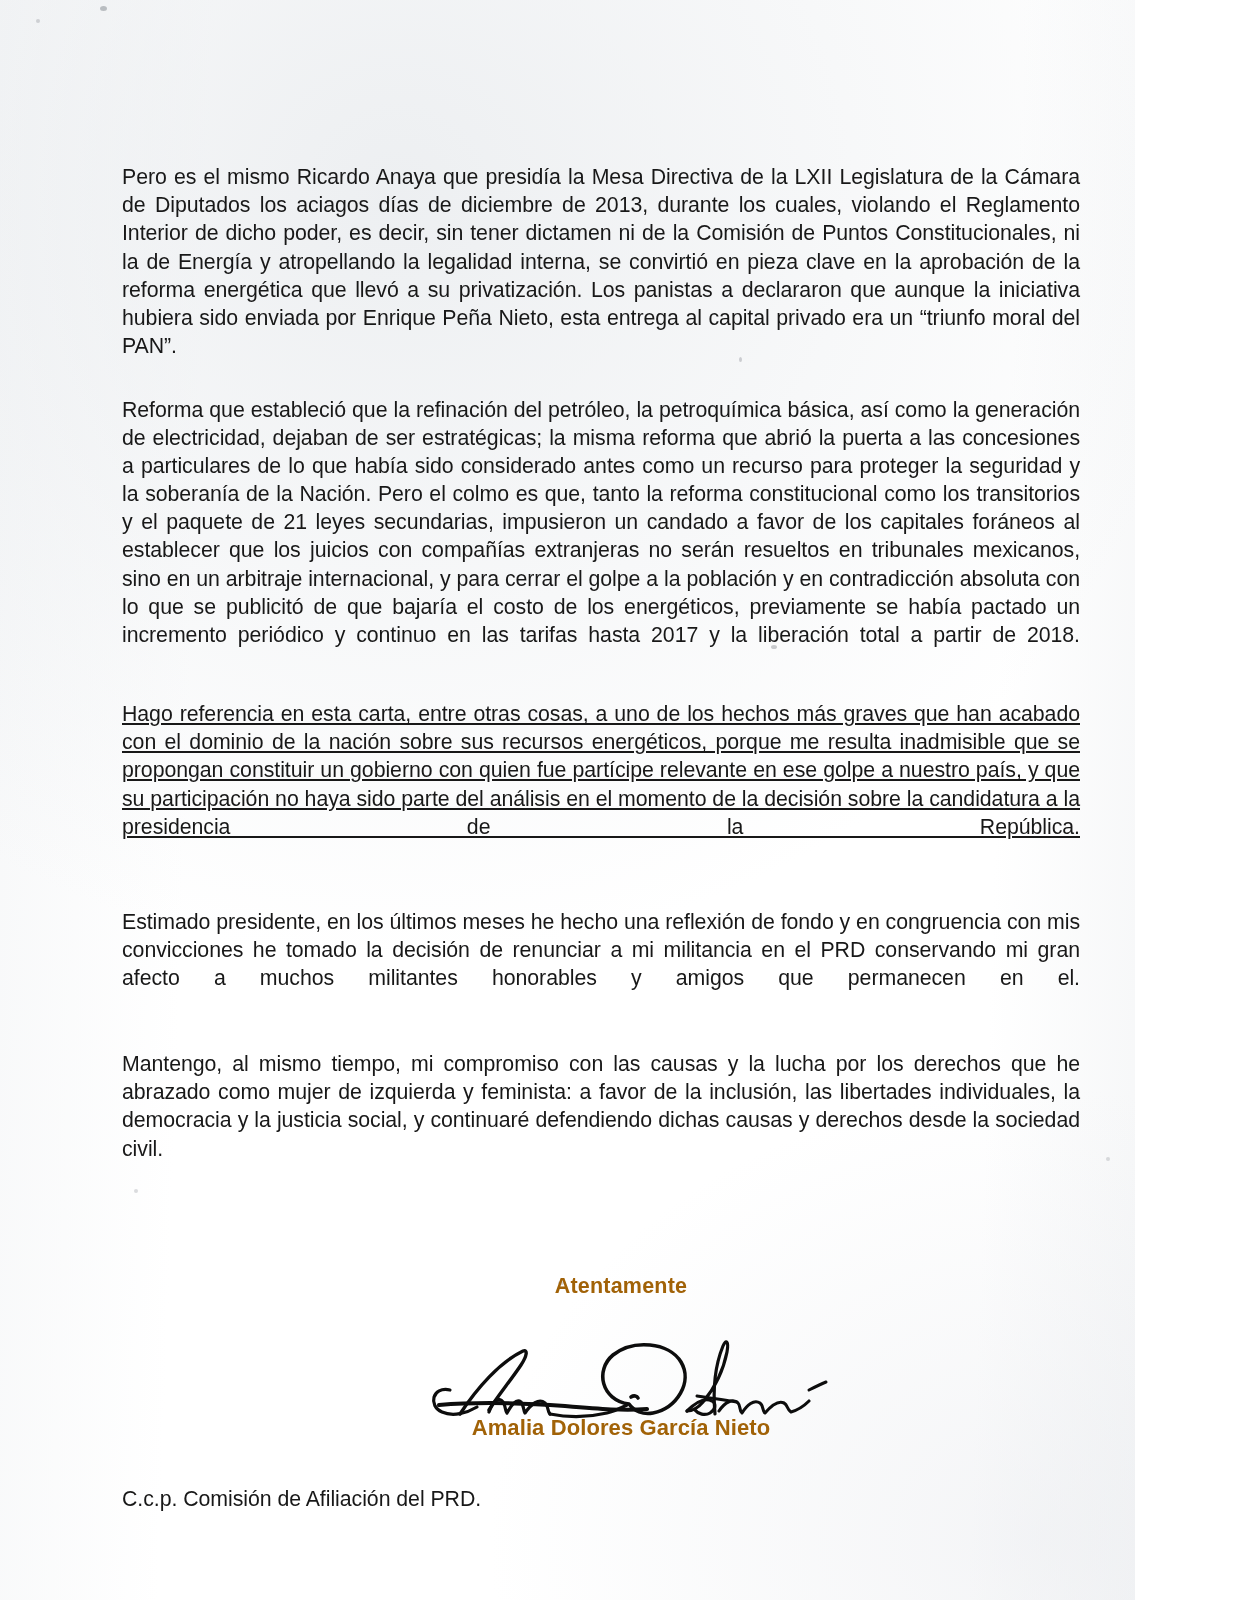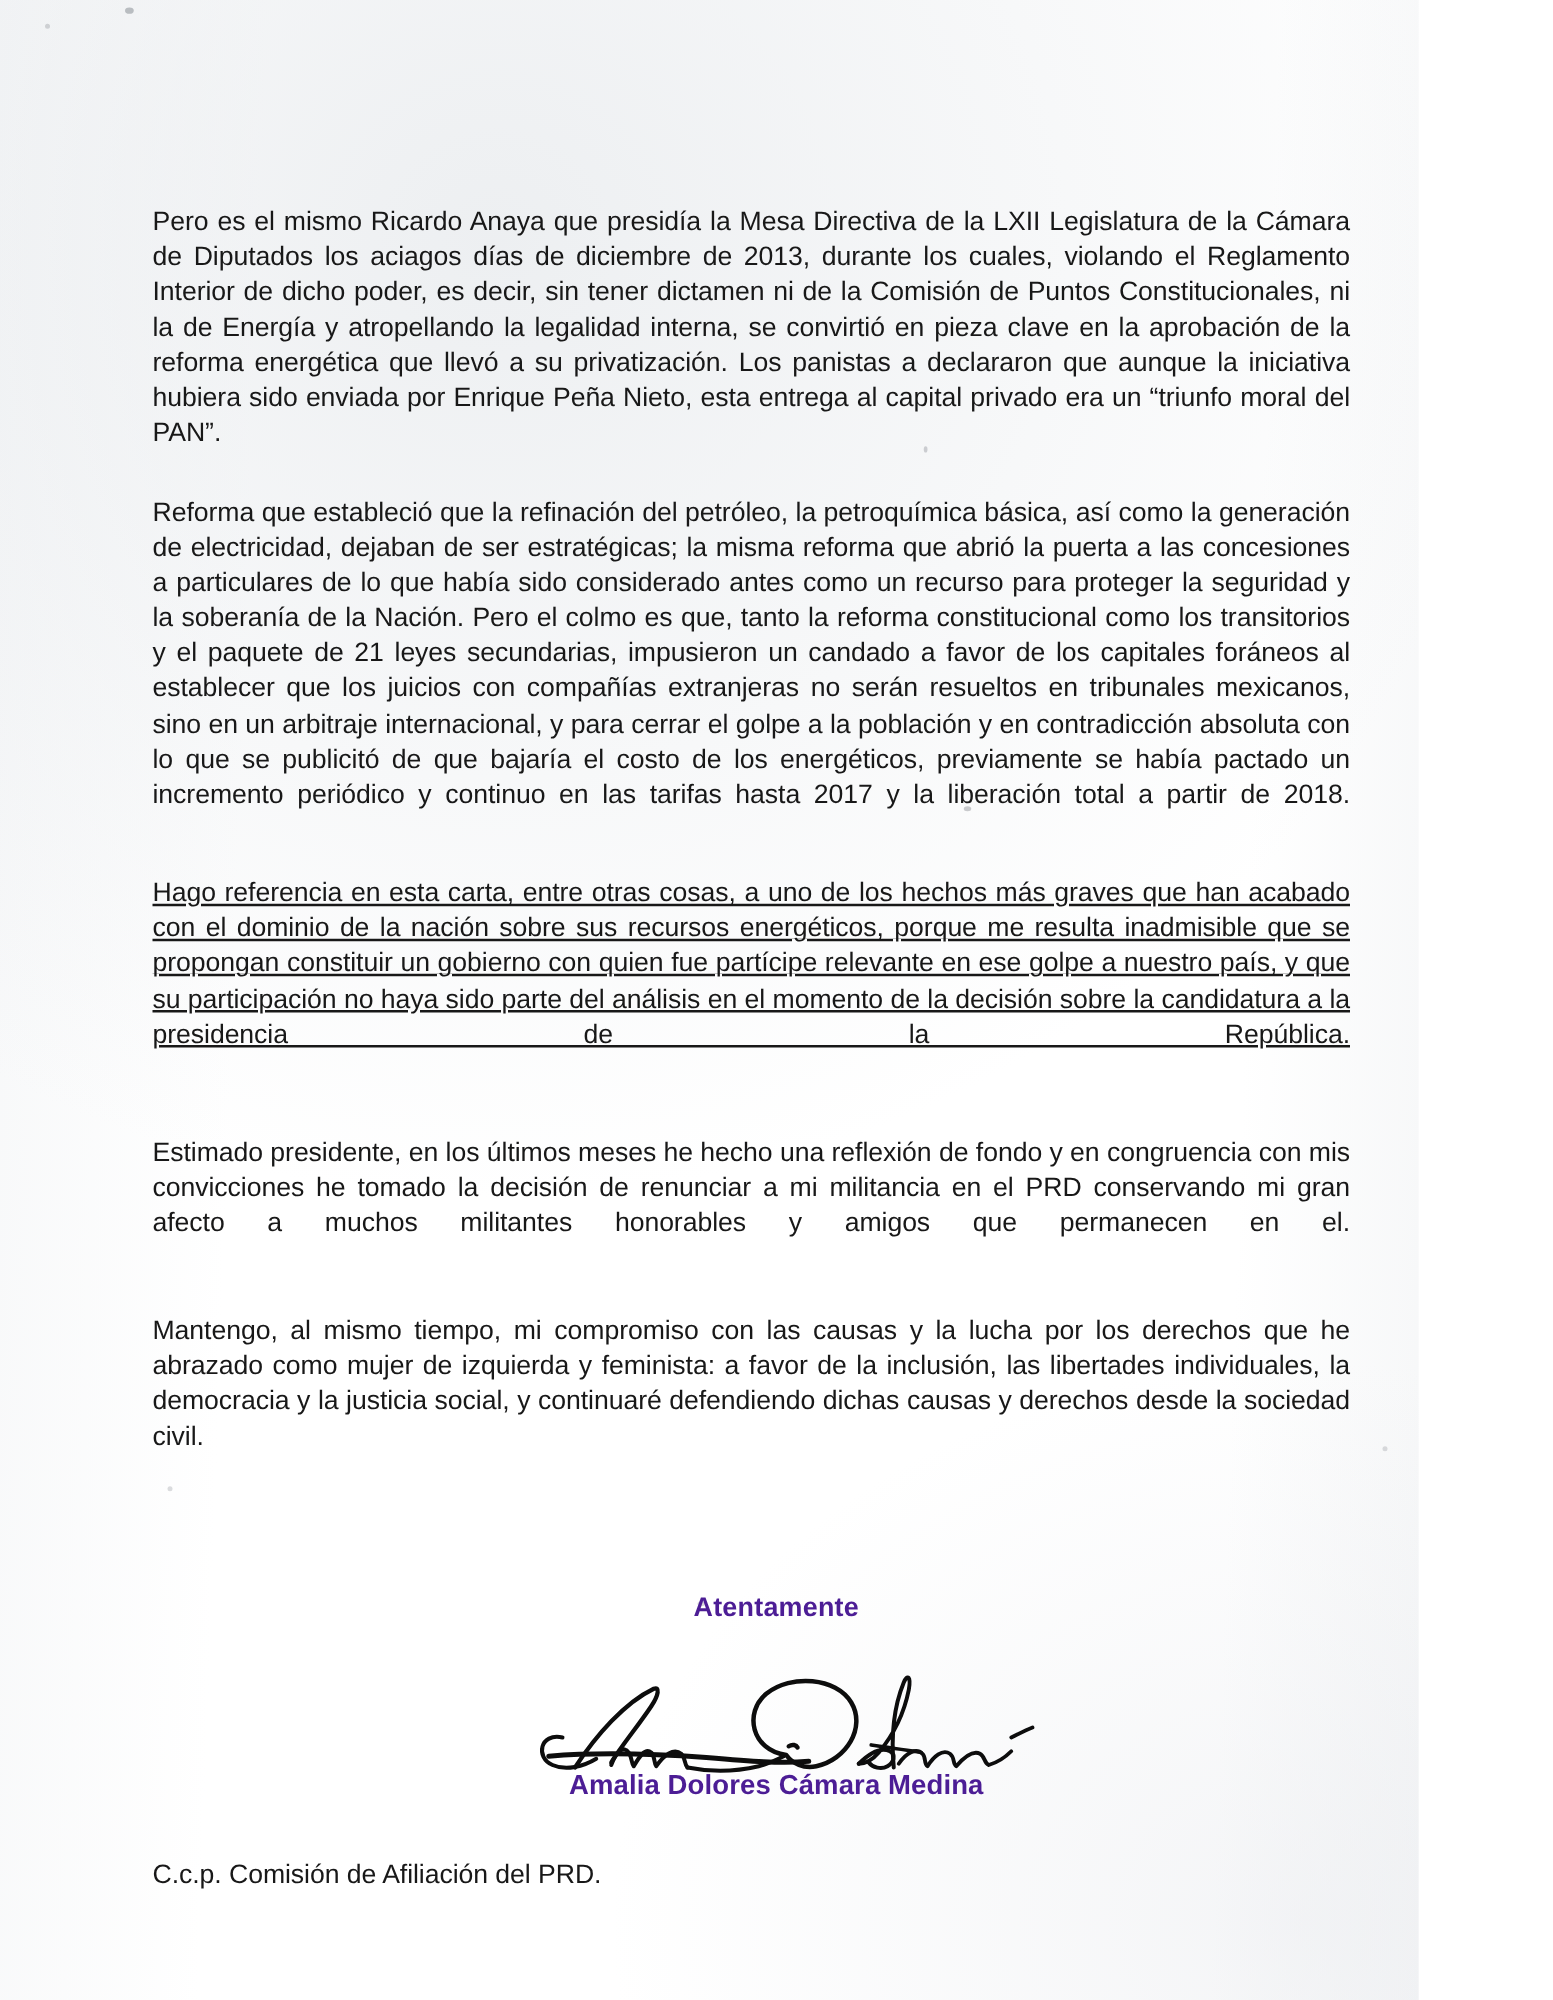--- a/index.html
+++ b/index.html
@@ -59,21 +59,21 @@
   .p2 { top: 348px; margin-top: 48px; }
   .p3 { top: 679px; text-decoration: underline; }
   .p4 { top: 887px; }
   .p5 { top: 1029px; }
 
   .closing {
     position: absolute;
     left: 0;
     width: 1242px;
     text-align: center;
-    color: #4c1d95;
+    color: #a16207;
   }
   .closing-word {
     top: 1274px;
     font-size: 21.5px;
     font-weight: bold;
     letter-spacing: 0.2px;
   }
   .signer-name {
     top: 1415px;
     font-size: 22px;
@@ -146,17 +146,17 @@
         <path d="M272 93 C279 86 289 79 297 83 C302 86 300 92 295 95 C290 98 283 96 280 92" stroke-width="3.2"></path>
         <path d="M282 78 C296 80 310 82 322 84" stroke-width="3"></path>
 
         <path d="M304 93 C310 84 318 80 323 85 C326 88 324 93 327 95 C332 87 339 81 345 85 C349 88 347 93 350 95 C356 88 363 82 369 85 C373 87 372 92 376 94 C383 92 389 88 394 83" stroke-width="3.1"></path>
 
         <path d="M394 72 C400 69 406 66 411 64" stroke-width="3"></path>
       </g>
     </svg>
   </div>
 
-  <div class="closing signer-name">Amalia Dolores Cámara Medina</div>
+  <div class="closing signer-name">Amalia Dolores García Nieto</div>
 
   <div class="cc-line">C.c.p. Comisión de Afiliación del PRD.</div>
 
 </div>
 
 </body></html>

